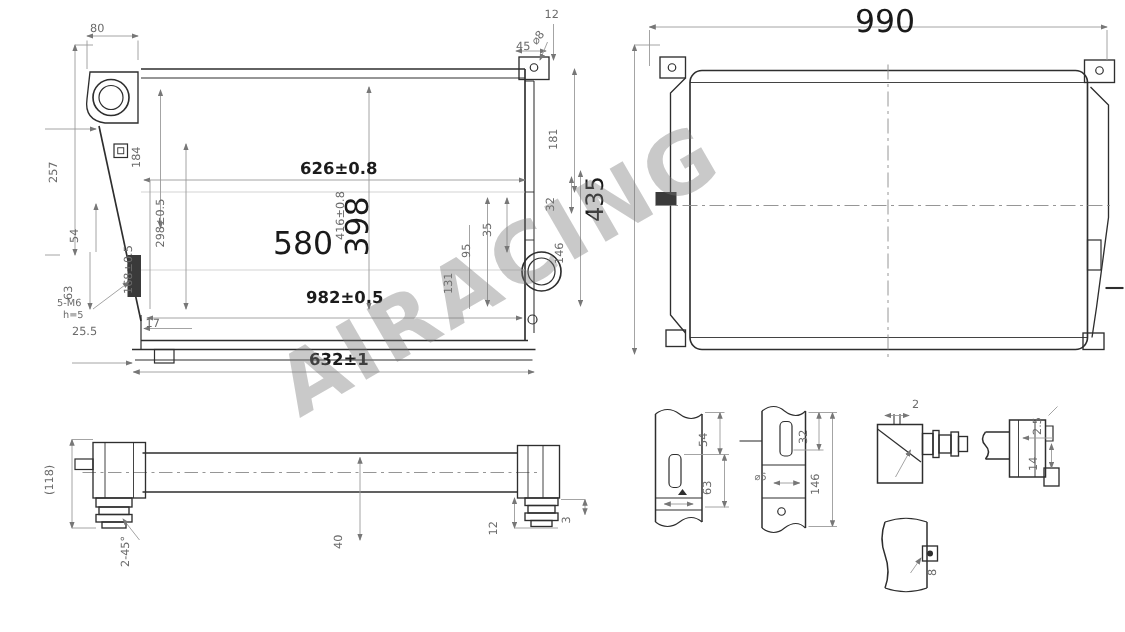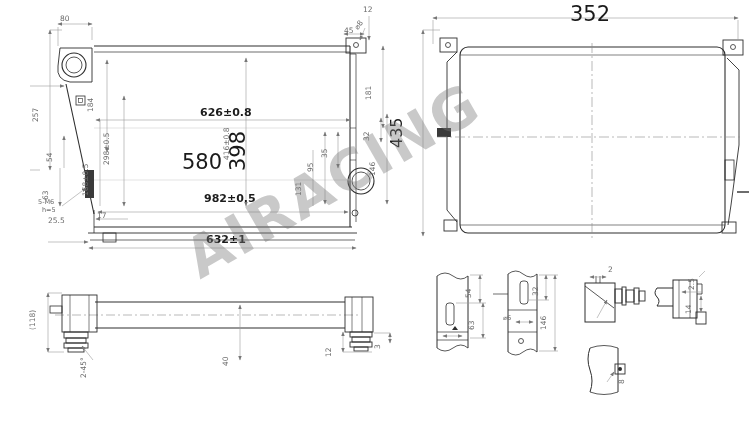--- a/index.html
+++ b/index.html
@@ -223,21 +223,21 @@
 <span class="dim" style="left:48px;top:216px">25.5</span>
 <span class="dim" style="left:97px;top:211px">17</span>
 <span class="dim med" style="left:204px;top:194px">982±0.5</span>
 <span class="dim med" style="left:206px;top:235px">632±1</span>
 <span class="dim v" style="left:316px;top:162px">95</span>
 <span class="dim v" style="left:330px;top:148px">35</span>
 <span class="dim v" style="left:304px;top:186px">131</span>
 <span class="dim v" style="left:372px;top:131px">32</span>
 <span class="dim v" style="left:378px;top:166px">146</span>
 
-<span class="dim big" style="left:570px;top:2px">352</span>
+<span class="dim big" style="left:570px;top:2px">990</span>
 <span class="dim v big2" style="left:406px;top:130px">435</span>
 
 <span class="dim v" style="left:38px;top:320px">(118)</span>
 <span class="dim v" style="left:89px;top:368px">2-45°</span>
 <span class="dim v" style="left:231px;top:356px">40</span>
 <span class="dim v" style="left:334px;top:347px">12</span>
 <span class="dim v" style="left:383px;top:339px">3</span>
 
 <span class="dim v" style="left:474px;top:288px">54</span>
 <span class="dim v" style="left:477px;top:320px">63</span>

